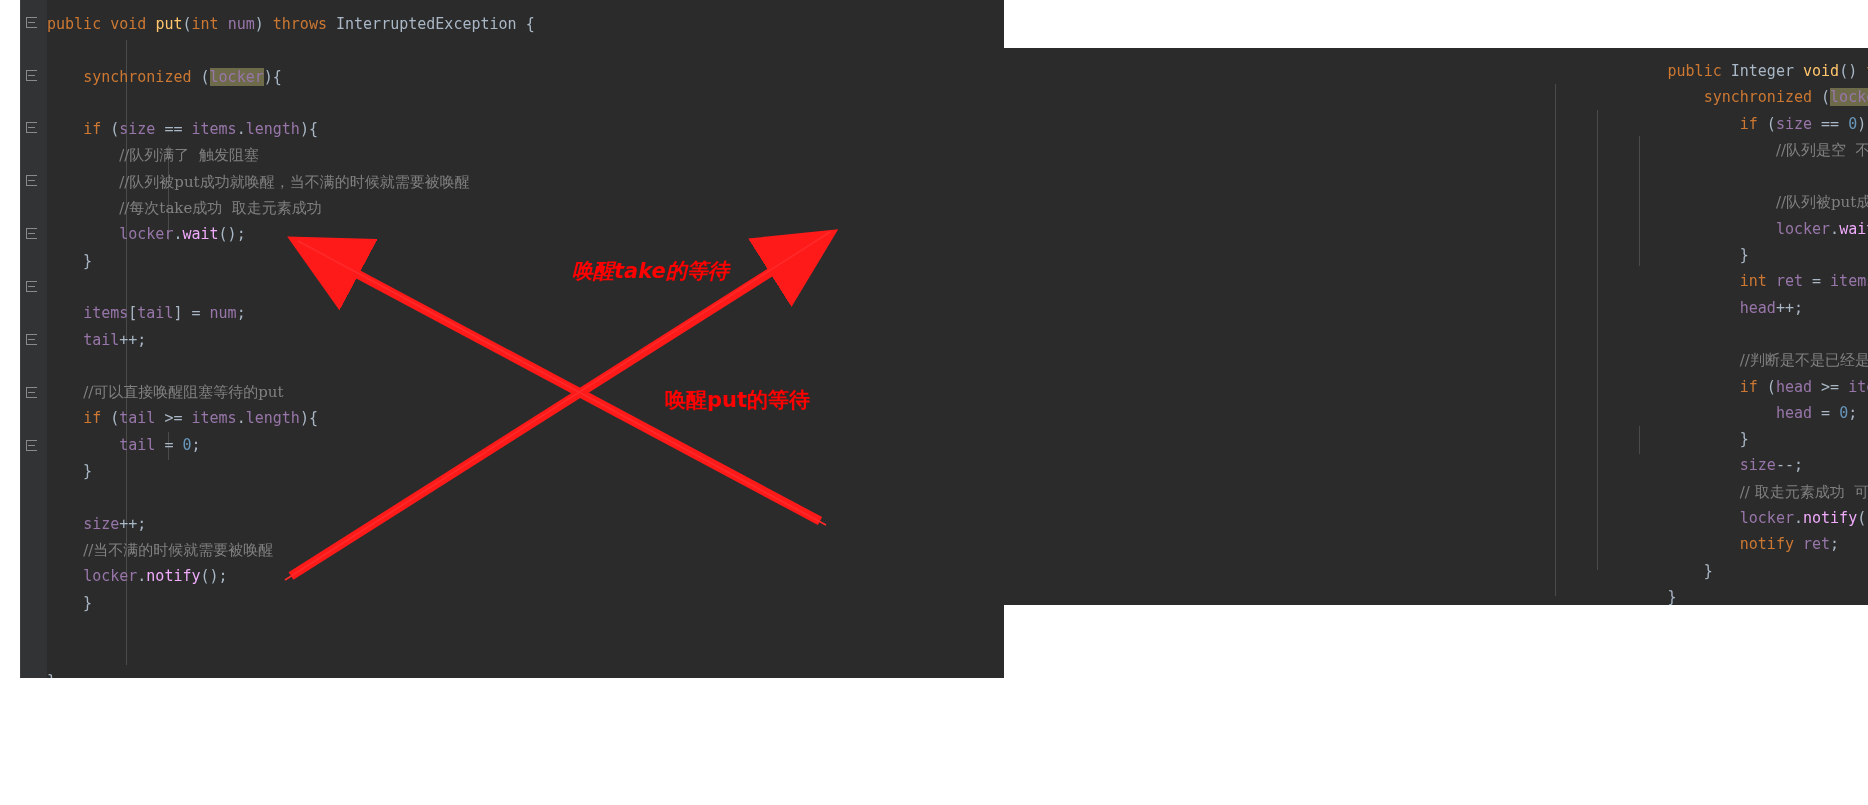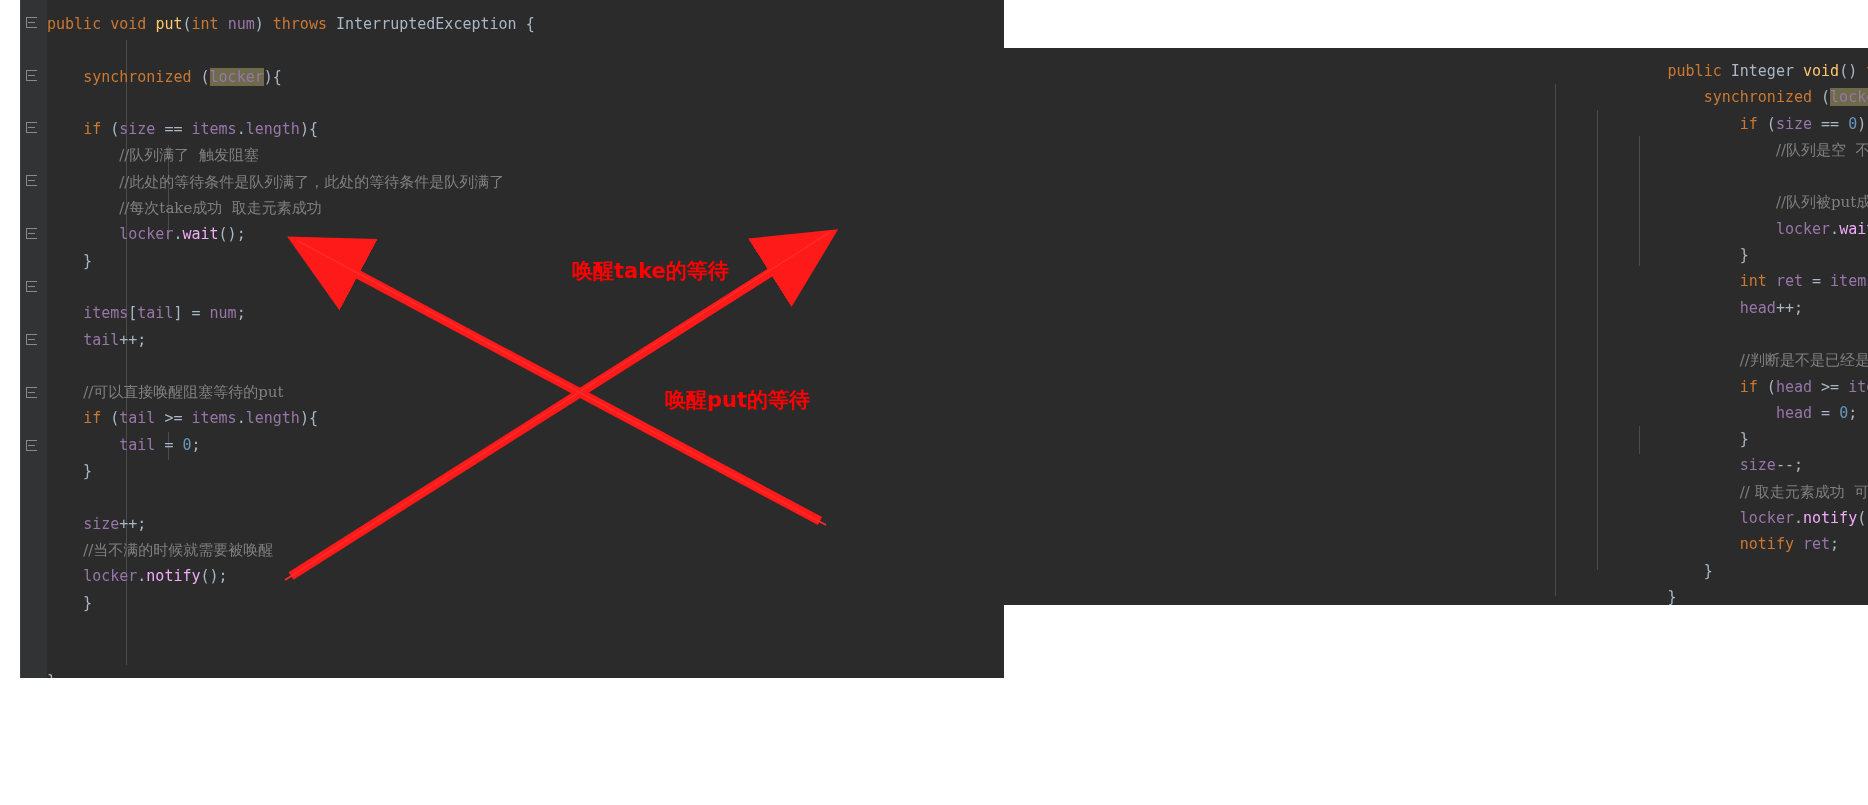--- a/index.html
+++ b/index.html
@@ -72,21 +72,21 @@
   
   .anno{position:absolute;left:0;top:0;width:1868px;height:805px;pointer-events:none;}
   .anno-label{
     position:absolute;
     color:#ff0000;
     font-family:"DejaVu Sans","Liberation Sans",sans-serif;
     font-weight:bold;
     font-size:21px;
     white-space:nowrap;
   }
-  #lbl-take{left:572px;top:257px;}
+  #lbl-take{left:572px;top:257px;font-style:italic;}
   #lbl-put {left:665px;top:386px;}
 </style>
 </head>
 <body>
 
 <div class="stage">
 
   <div class="panel left">
     <div class="gutter">
       <div class="fold" style="top:17px;"></div>
@@ -103,21 +103,21 @@
     <div class="guide" style="left:105px;top:40px;height:625px;"></div>
     <div class="guide" style="left:147px;top:145px;height:95px;"></div>
     <div class="guide" style="left:147px;top:432px;height:28px;"></div>
 
     <pre class="code"><span class="kw">public</span> <span class="kw">void</span> <span class="mth">put</span>(<span class="kw">int</span> <span class="fld">num</span>) <span class="kw">throws</span> <span class="typ">InterruptedException</span> {
 
     <span class="kw">synchronized</span> (<span class="hl"><span class="fld">locker</span></span>){
 
     <span class="kw">if</span> (<span class="fld">size</span> == <span class="fld">items</span>.<span class="fld">length</span>){
         <span class="cmt cn">//队列满了  触发阻塞</span>
-        <span class="cmt cn">//此处的等待条件是队列满了，此处的等待条件是队列满了</span>
+        <span class="cmt cn">//队列被put成功就唤醒，当不满的时候就需要被唤醒</span>
         <span class="cmt cn">//每次take成功  取走元素成功</span>
         <span class="fld">locker</span>.<span class="pln">wait</span>();
     }
 
     <span class="fld">items</span>[<span class="fld">tail</span>] = <span class="fld">num</span>;
     <span class="fld">tail</span>++;
 
     <span class="cmt cn">//可以直接唤醒阻塞等待的put</span>
     <span class="kw">if</span> (<span class="fld">tail</span> &gt;= <span class="fld">items</span>.<span class="fld">length</span>){
         <span class="fld">tail</span> = <span class="num">0</span>;

